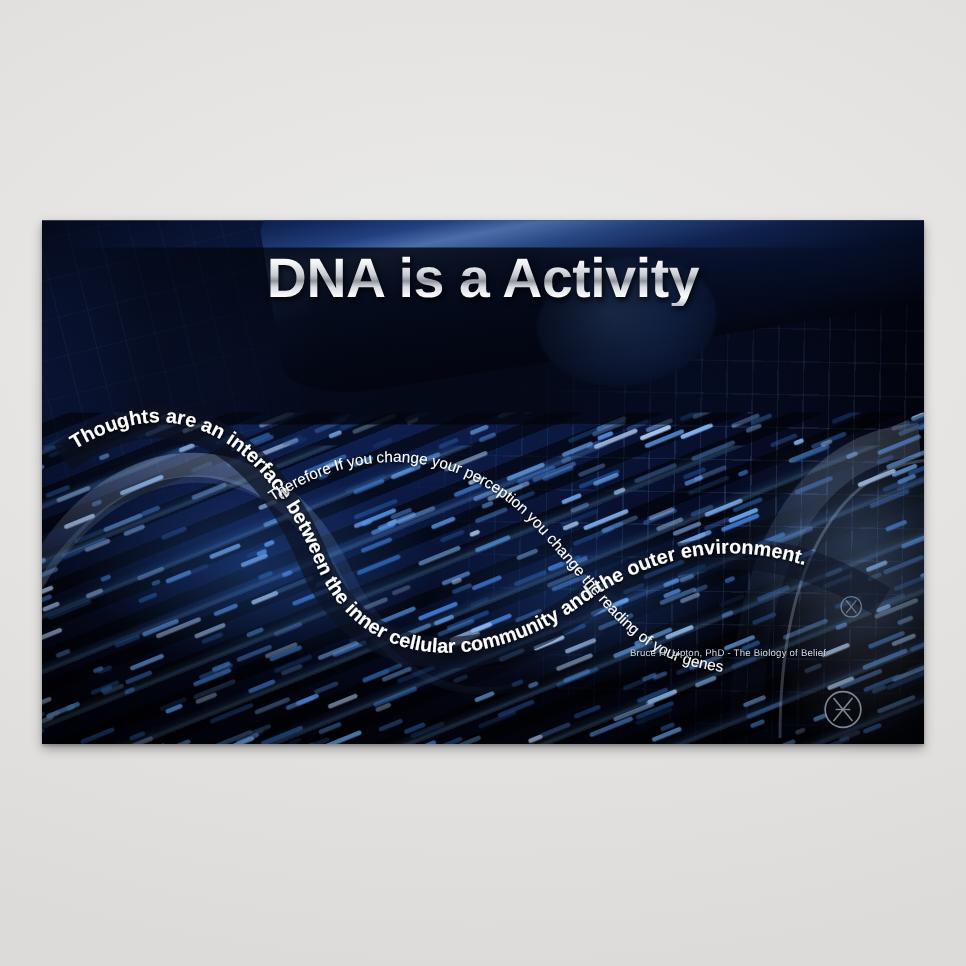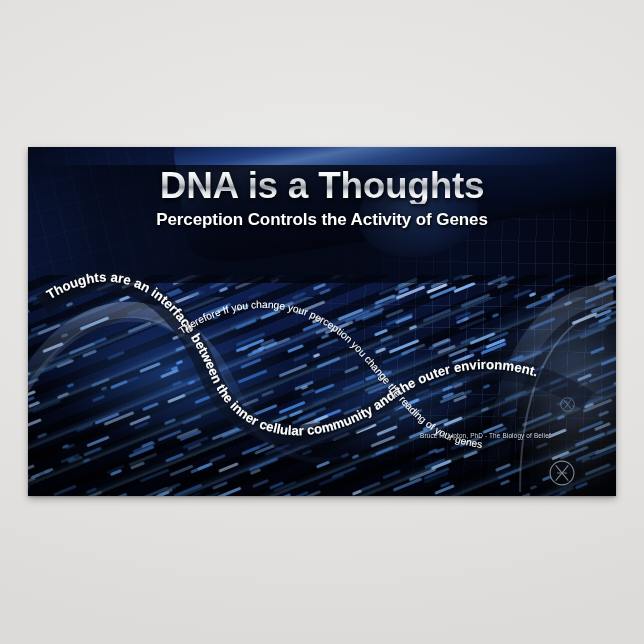--- a/index.html
+++ b/index.html
@@ -655,22 +655,21 @@
 
     <path d="M 470 340 C 470 210 520 150 585 146" fill="none" stroke="url(#arcGrad)" stroke-width="22" opacity="0.40"></path>
     <path d="M 492 345 C 492 222 536 166 588 160" fill="none" stroke="#cfe2ff" stroke-width="2" opacity="0.30"></path>
     <ellipse cx="548" cy="250" rx="70" ry="110" fill="url(#edgeGlow)" opacity="0.35"></ellipse>
   </svg>
 
   <div class="layer" id="art-glow"></div>
   <div id="art-title-band"></div>
 
   <div id="headline-block">
-    <div id="poster-title">DNA is a Thoughts</div>
-    <div id="poster-subtitle">Perception Controls the Activity of Genes</div>
+    <div id="poster-title">DNA is a Activity</div>
   </div>
 
   <svg id="ribbon-svg" viewBox="0 0 588 349">
     <defs>
       <path id="wavePathMain" d="M 14 158 C 90 104 150 150 182 228 C 214 306 300 300 360 256 C 430 206 500 216 560 254"></path>
       <path id="wavePathSec" d="M 150 190 C 210 148 280 150 330 206 C 372 252 390 284 430 296 C 470 308 510 300 545 288"></path>
       <linearGradient id="ribbonBand" x1="0" y1="0" x2="1" y2="0">
         <stop offset="0%" stop-color="#0a0f1c" stop-opacity="0.90"></stop>
         <stop offset="40%" stop-color="#0c1324" stop-opacity="0.78"></stop>
         <stop offset="100%" stop-color="#0a1020" stop-opacity="0.55"></stop>

